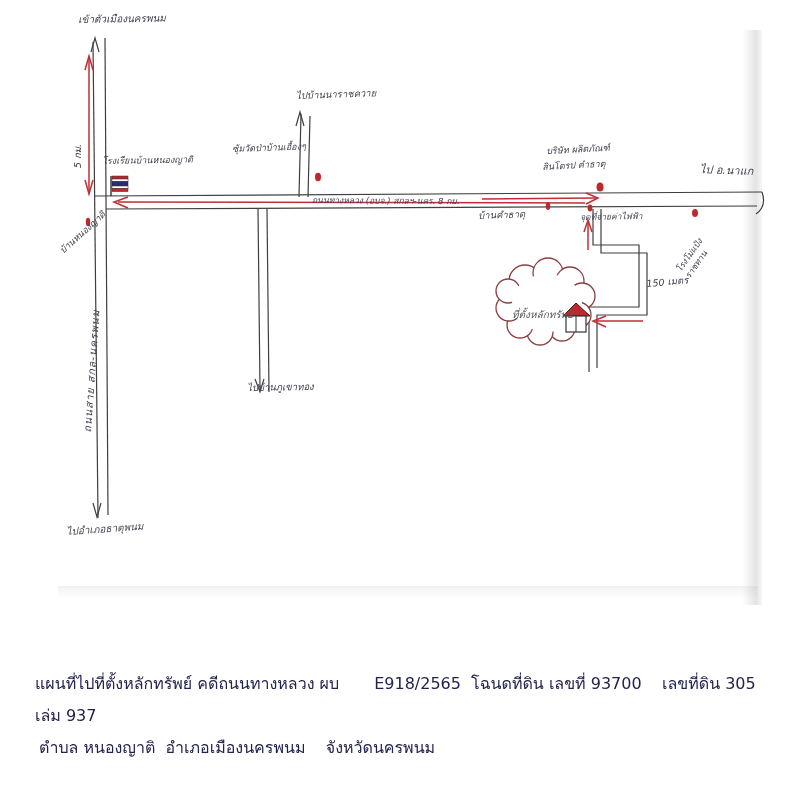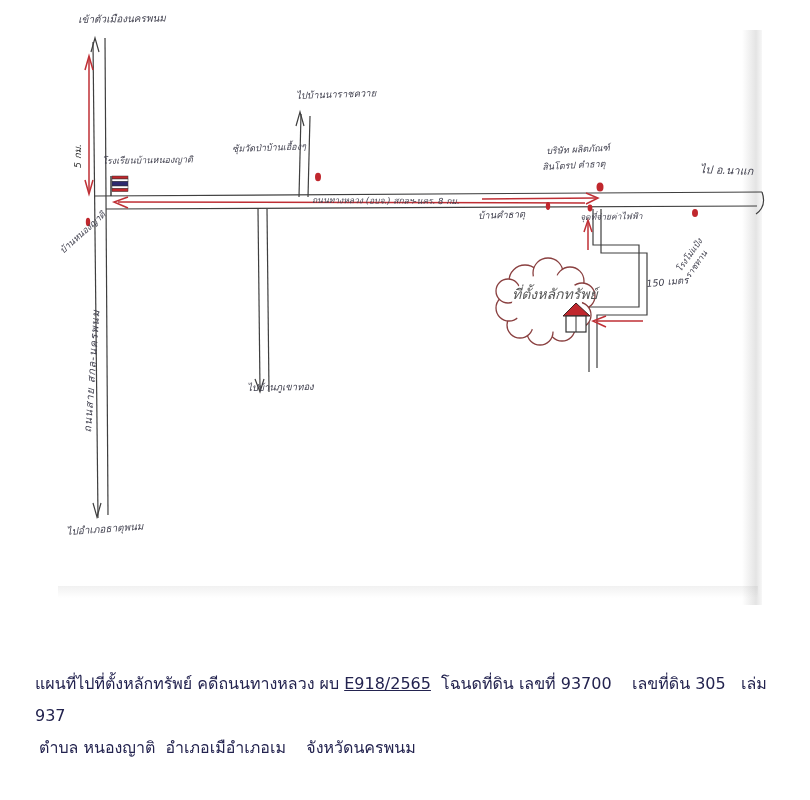--- a/index.html
+++ b/index.html
@@ -23,21 +23,21 @@
   .scan-edge-bottom{
     position:absolute;left:58px;top:586px;width:700px;height:12px;
     background:linear-gradient(to bottom, rgba(120,120,120,0.10), rgba(120,120,120,0));
   }
   
   .footer{
     position:absolute;left:35px;top:668px;width:760px;color:#23234f;
     font-family:"DejaVu Sans", sans-serif;font-size:16px;line-height:32px;
   }
   .footer .line{white-space:pre-wrap;}
-  .footer .underline{text-decoration:underline;}
+  .footer .underline{margin-left:30px;}
   .footer .line3{padding-left:4px;}
 </style>
 </head>
 <body>
 
 <div class="stage">
 
   <div class="scan-edge-right"></div>
   <div class="scan-edge-bottom"></div>
 
@@ -162,20 +162,20 @@
 
   <div class="hw" style="left:580px;top:212px;font-size:8.5px;transform:rotate(-1deg);">จุดที่จ่ายค่าไฟฟ้า</div>
 
   <div class="hw" style="left:674px;top:268px;font-size:8.5px;transform:rotate(-55deg);">
     <span style="display:block;">โรงโม่แป้ง</span>
     <span style="display:block;">ราชทาน</span>
   </div>
 
   <div class="hw" style="left:646px;top:278px;transform:rotate(-5deg);">150 เมตร</div>
 
-  <div class="hw" style="left:512px;top:289px;font-size:14px;color:#555;">ที่ตั้งหลักทรัพย์</div>
+  <div class="hw" style="left:512px;top:309px;font-size:10px;color:#555;">ที่ตั้งหลักทรัพย์</div>
 
   <div class="footer">
     <div class="line"><span>แผนที่ไปที่ตั้งหลักทรัพย์ คดีถนนทางหลวง ผบ </span><span class="underline">E918/2565</span><span>  โฉนดที่ดิน เลขที่ 93700    เลขที่ดิน 305   เล่ม 937</span></div>
-    <div class="line line3">ตำบล หนองญาติ  อำเภอเมือำเภอเม    จังหวัดนครพนม</div>
+    <div class="line line3">ตำบล หนองญาติ  อำเภอเมืองนครพนม    จังหวัดนครพนม</div>
   </div>
 
 </div>
 
 </body></html>

